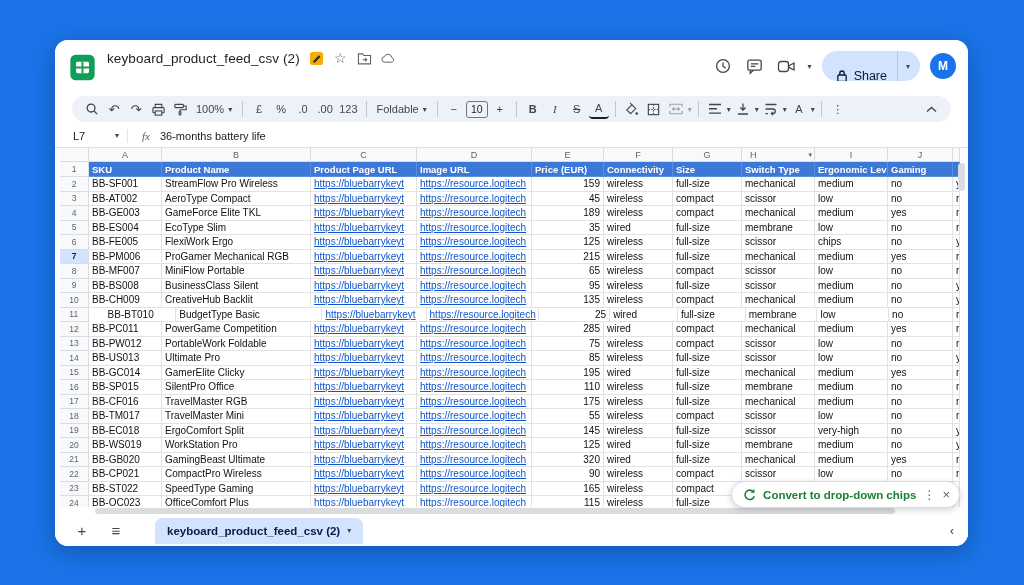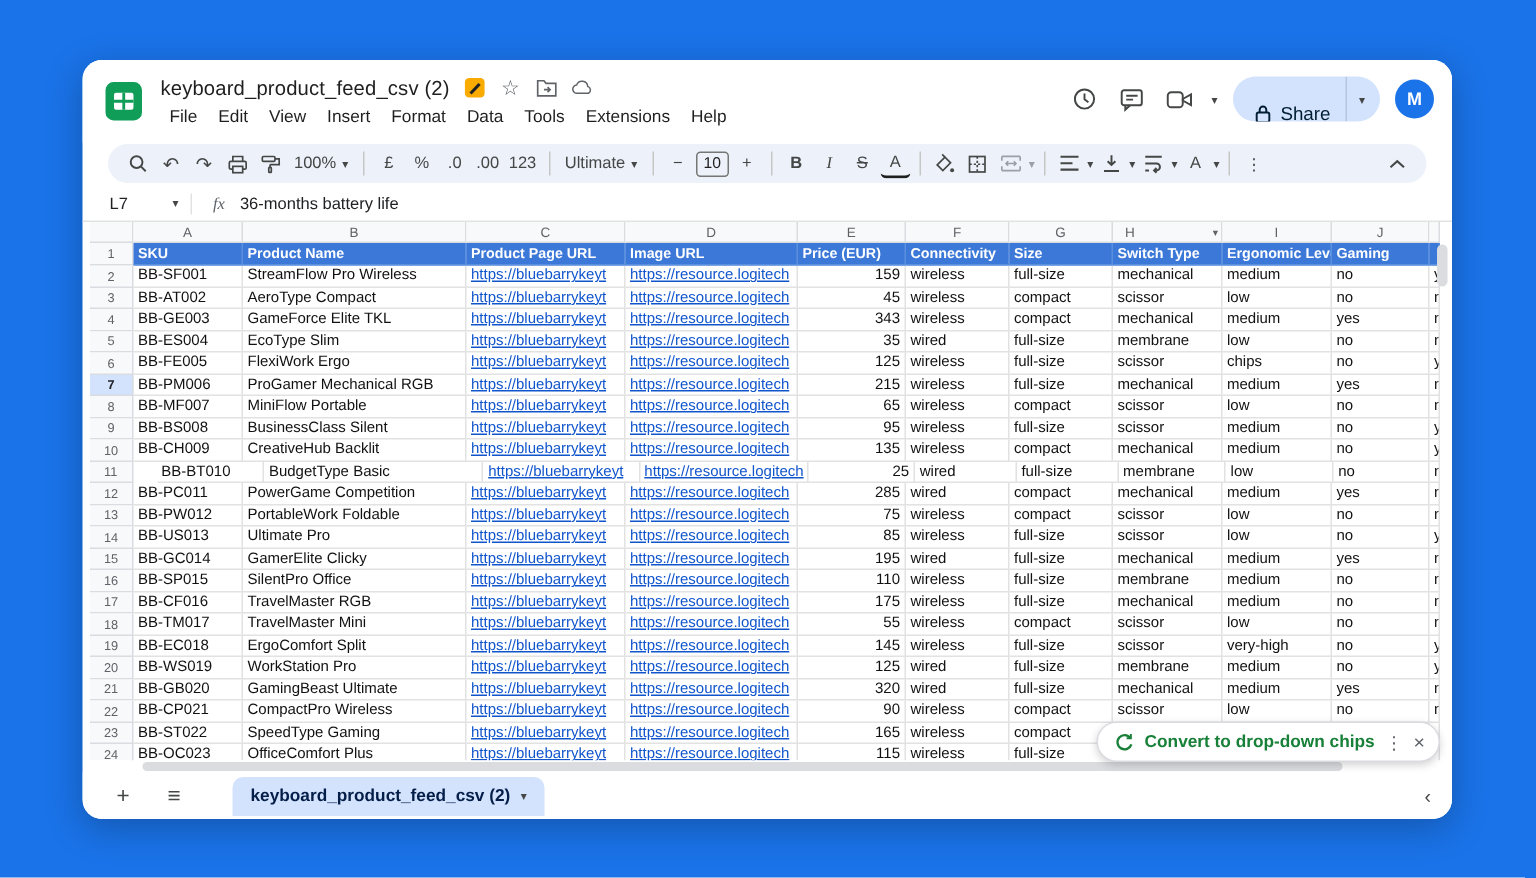--- a/index.html
+++ b/index.html
@@ -113,31 +113,20 @@
               <path d="M1.5 2 h4.5 l1.5 1.8 H14.5 v9 H1.5 z"></path>
               <path d="M6 8.4 h4.2 M8.6 6.6 l1.8 1.8 -1.8 1.8"></path>
             </svg>
         </span>
         <span class="badge">
           <svg width="16" height="12" viewBox="0 0 18 13" fill="none" stroke="#5f6368" stroke-width="1.2">
               <path d="M4.5 11.5 a3.3 3.3 0 0 1 -.4 -6.6 A4.6 4.6 0 0 1 13 6 a3 3 0 0 1 .6 5.5 z"></path>
             </svg>
         </span>
       </div>
-      <nav class="menus" id="menubar">
-          <span class="menu">File</span>
-          <span class="menu">Edit</span>
-          <span class="menu">View</span>
-          <span class="menu">Insert</span>
-          <span class="menu">Format</span>
-          <span class="menu">Data</span>
-          <span class="menu">Tools</span>
-          <span class="menu">Extensions</span>
-          <span class="menu">Help</span>
-        </nav>
     </div>
     <div class="tb-right">
       <span class="tb-icon">
         <svg width="18" height="18" viewBox="0 0 18 18" fill="none" stroke="#444746" stroke-width="1.3">
             <circle cx="9" cy="9" r="6.4"></circle>
             <path d="M9 5.4 v3.8 l2.6 2"></path>
           </svg>
       </span>
       <span class="tb-icon">
         <svg width="17" height="17" viewBox="0 0 17 17" fill="none" stroke="#444746" stroke-width="1.3">
@@ -200,21 +189,21 @@
         <span class="caret">▾</span>
       </span>
     <span class="t-sep"></span>
     <span class="t-item t-txt">£</span>
     <span class="t-item t-txt">%</span>
     <span class="t-item t-txt">.0</span>
     <span class="t-item t-txt">.00</span>
     <span class="t-item t-txt">123</span>
     <span class="t-sep"></span>
     <span class="t-item font-box">
-        <span class="t-txt">Ultimate</span>
+        <span class="t-txt">Foldable</span>
         <span class="caret">▾</span>
       </span>
     <span class="t-sep"></span>
     <span class="t-item t-txt">−</span>
     <span class="size-box">10</span>
     <span class="t-item t-txt">+</span>
     <span class="t-sep"></span>
     <span class="t-item t-txt bold">B</span>
     <span class="t-item t-txt ital">I</span>
     <span class="t-item t-txt strike">S</span>
@@ -358,21 +347,21 @@
           <div class="cell " style="width: 73px;">low</div>
           <div class="cell " style="width: 65px;">no</div>
           <div class="cell " style="width: 7px;">no</div>
         </div>
         <div class="data-row">
           <div class="cell rownum" style="width: 29px;">4</div>
           <div class="cell " style="width: 73px;">BB-GE003</div>
           <div class="cell " style="width: 149px;">GameForce Elite TKL</div>
           <div class="cell link" style="width: 106px;">https://bluebarrykeyt</div>
           <div class="cell link" style="width: 115px;">https://resource.logitech</div>
-          <div class="cell num" style="width: 72px;">343</div>
+          <div class="cell num" style="width: 72px;">189</div>
           <div class="cell " style="width: 69px;">wireless</div>
           <div class="cell " style="width: 69px;">compact</div>
           <div class="cell " style="width: 73px;">mechanical</div>
           <div class="cell " style="width: 73px;">medium</div>
           <div class="cell " style="width: 65px;">yes</div>
           <div class="cell " style="width: 7px;">no</div>
         </div>
         <div class="data-row">
           <div class="cell rownum" style="width: 29px;">5</div>
           <div class="cell " style="width: 73px;">BB-ES004</div>

